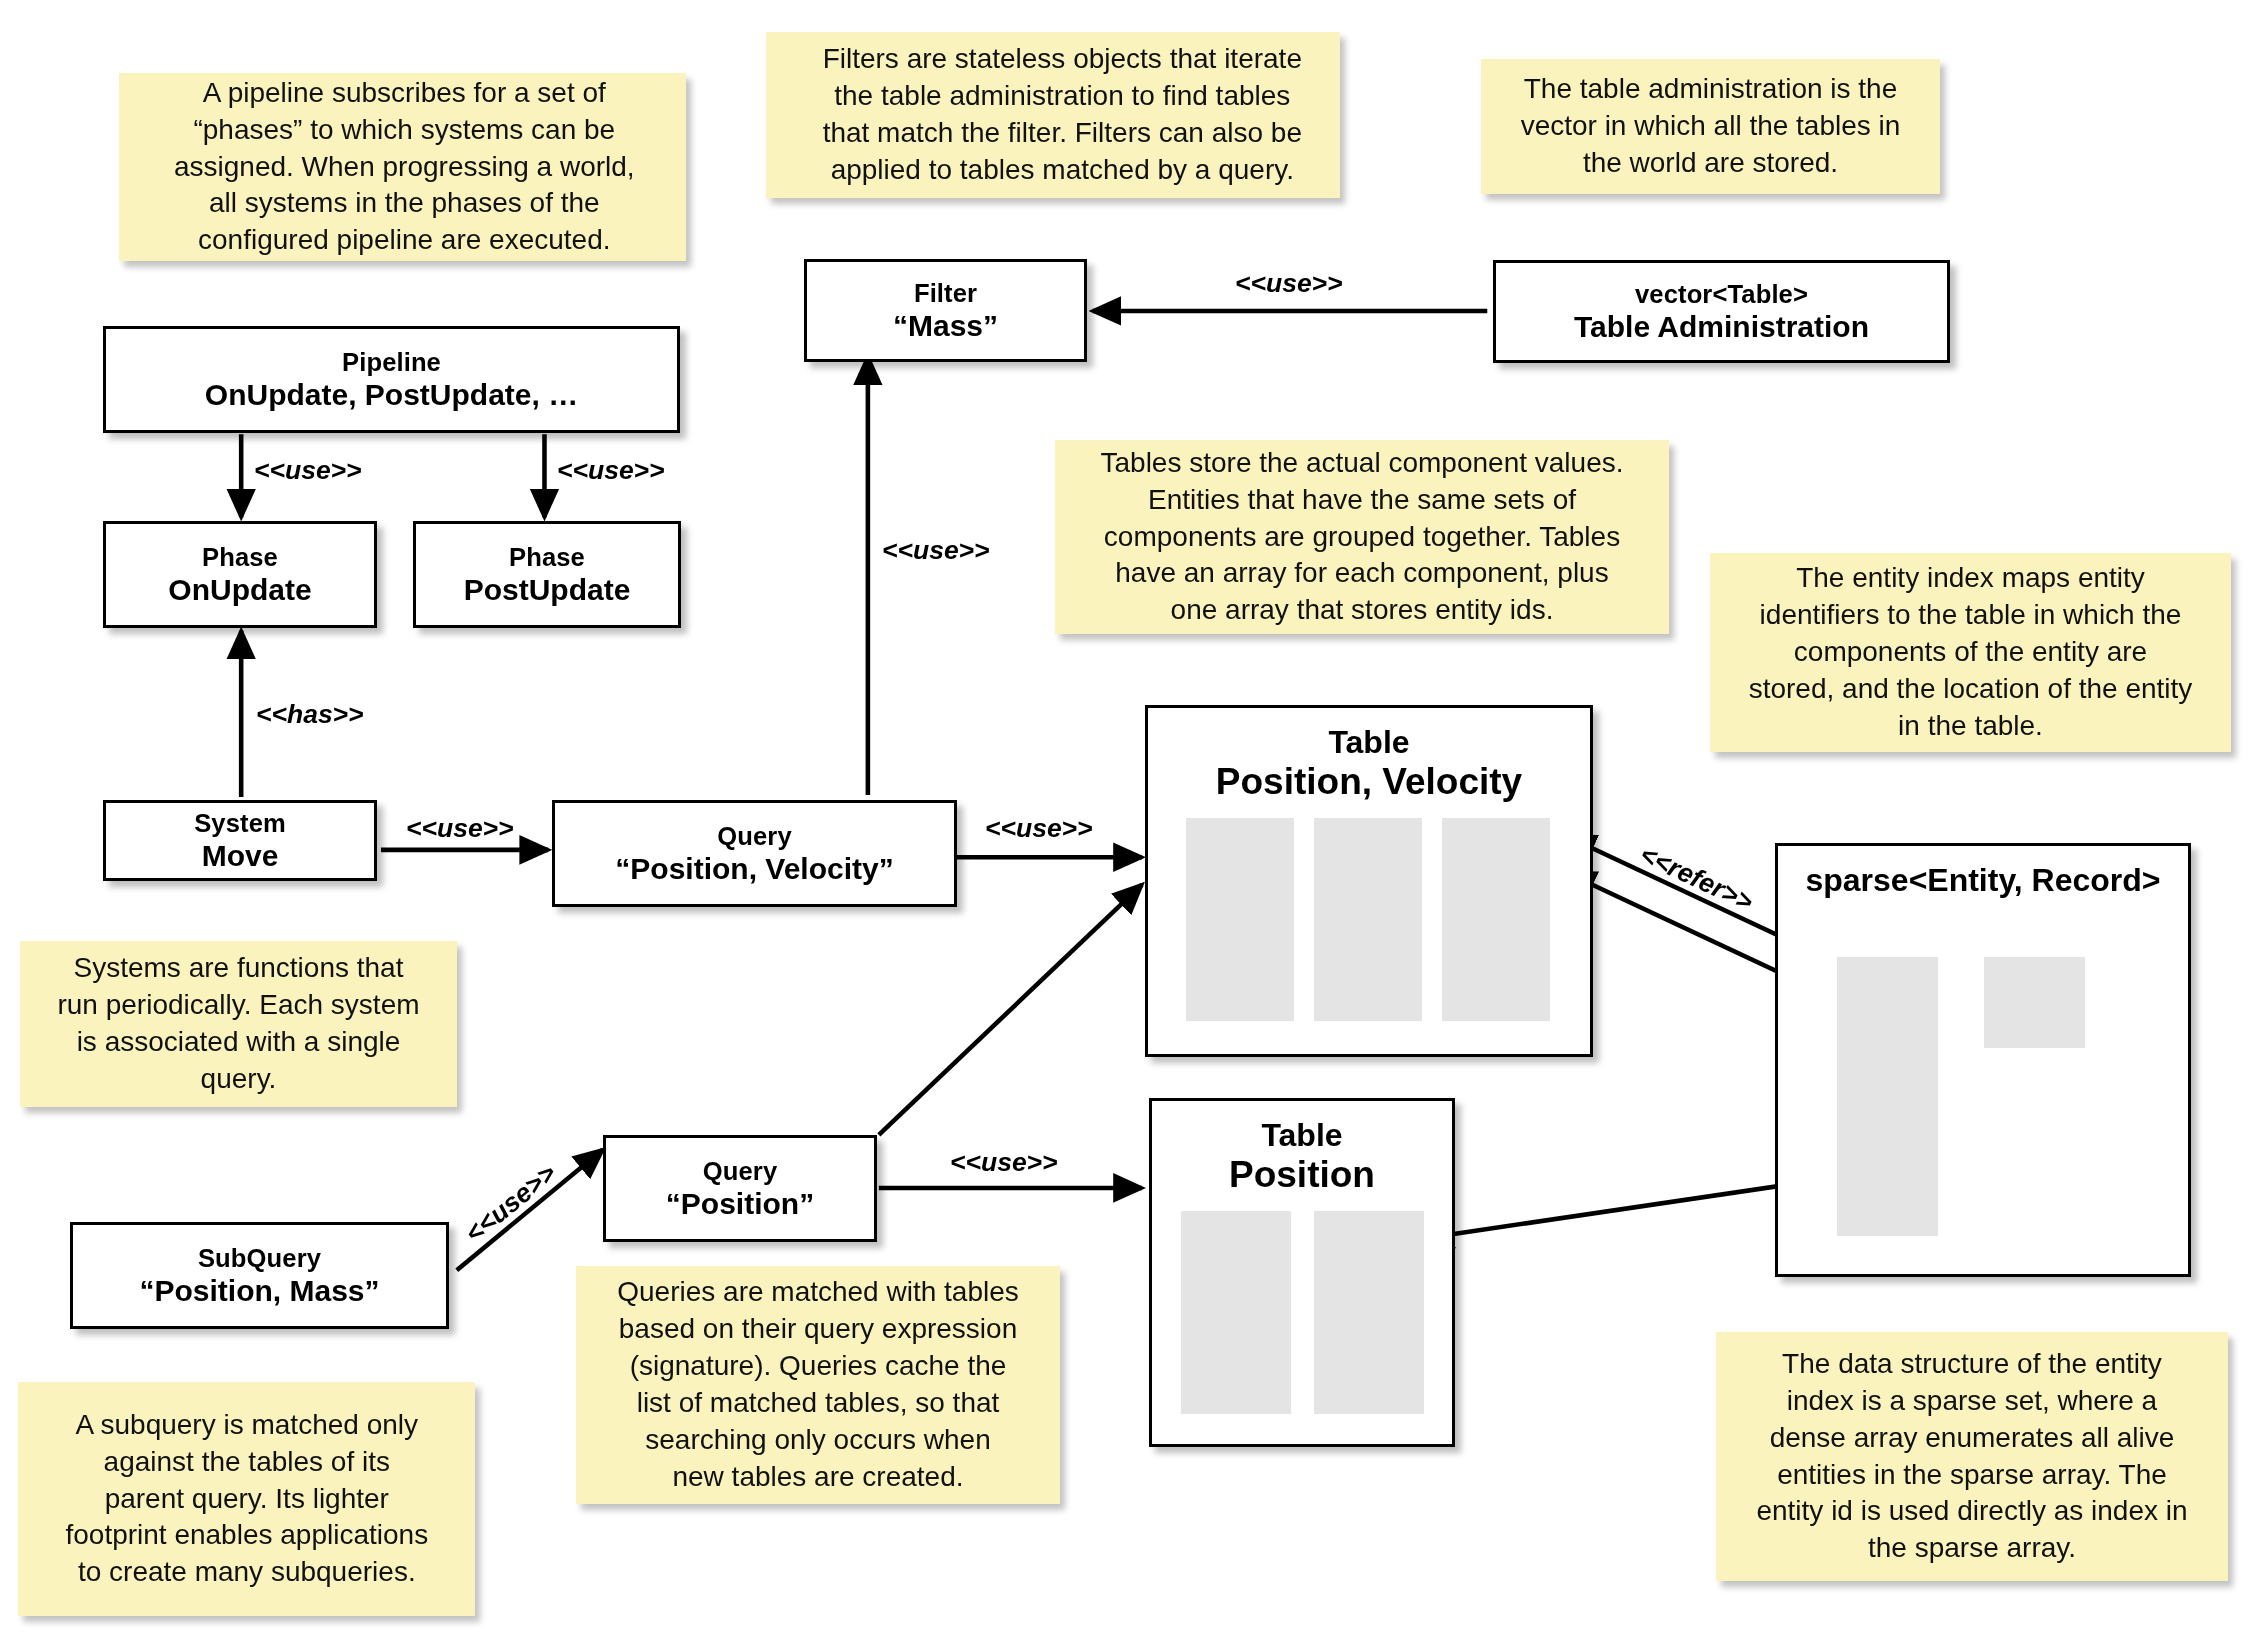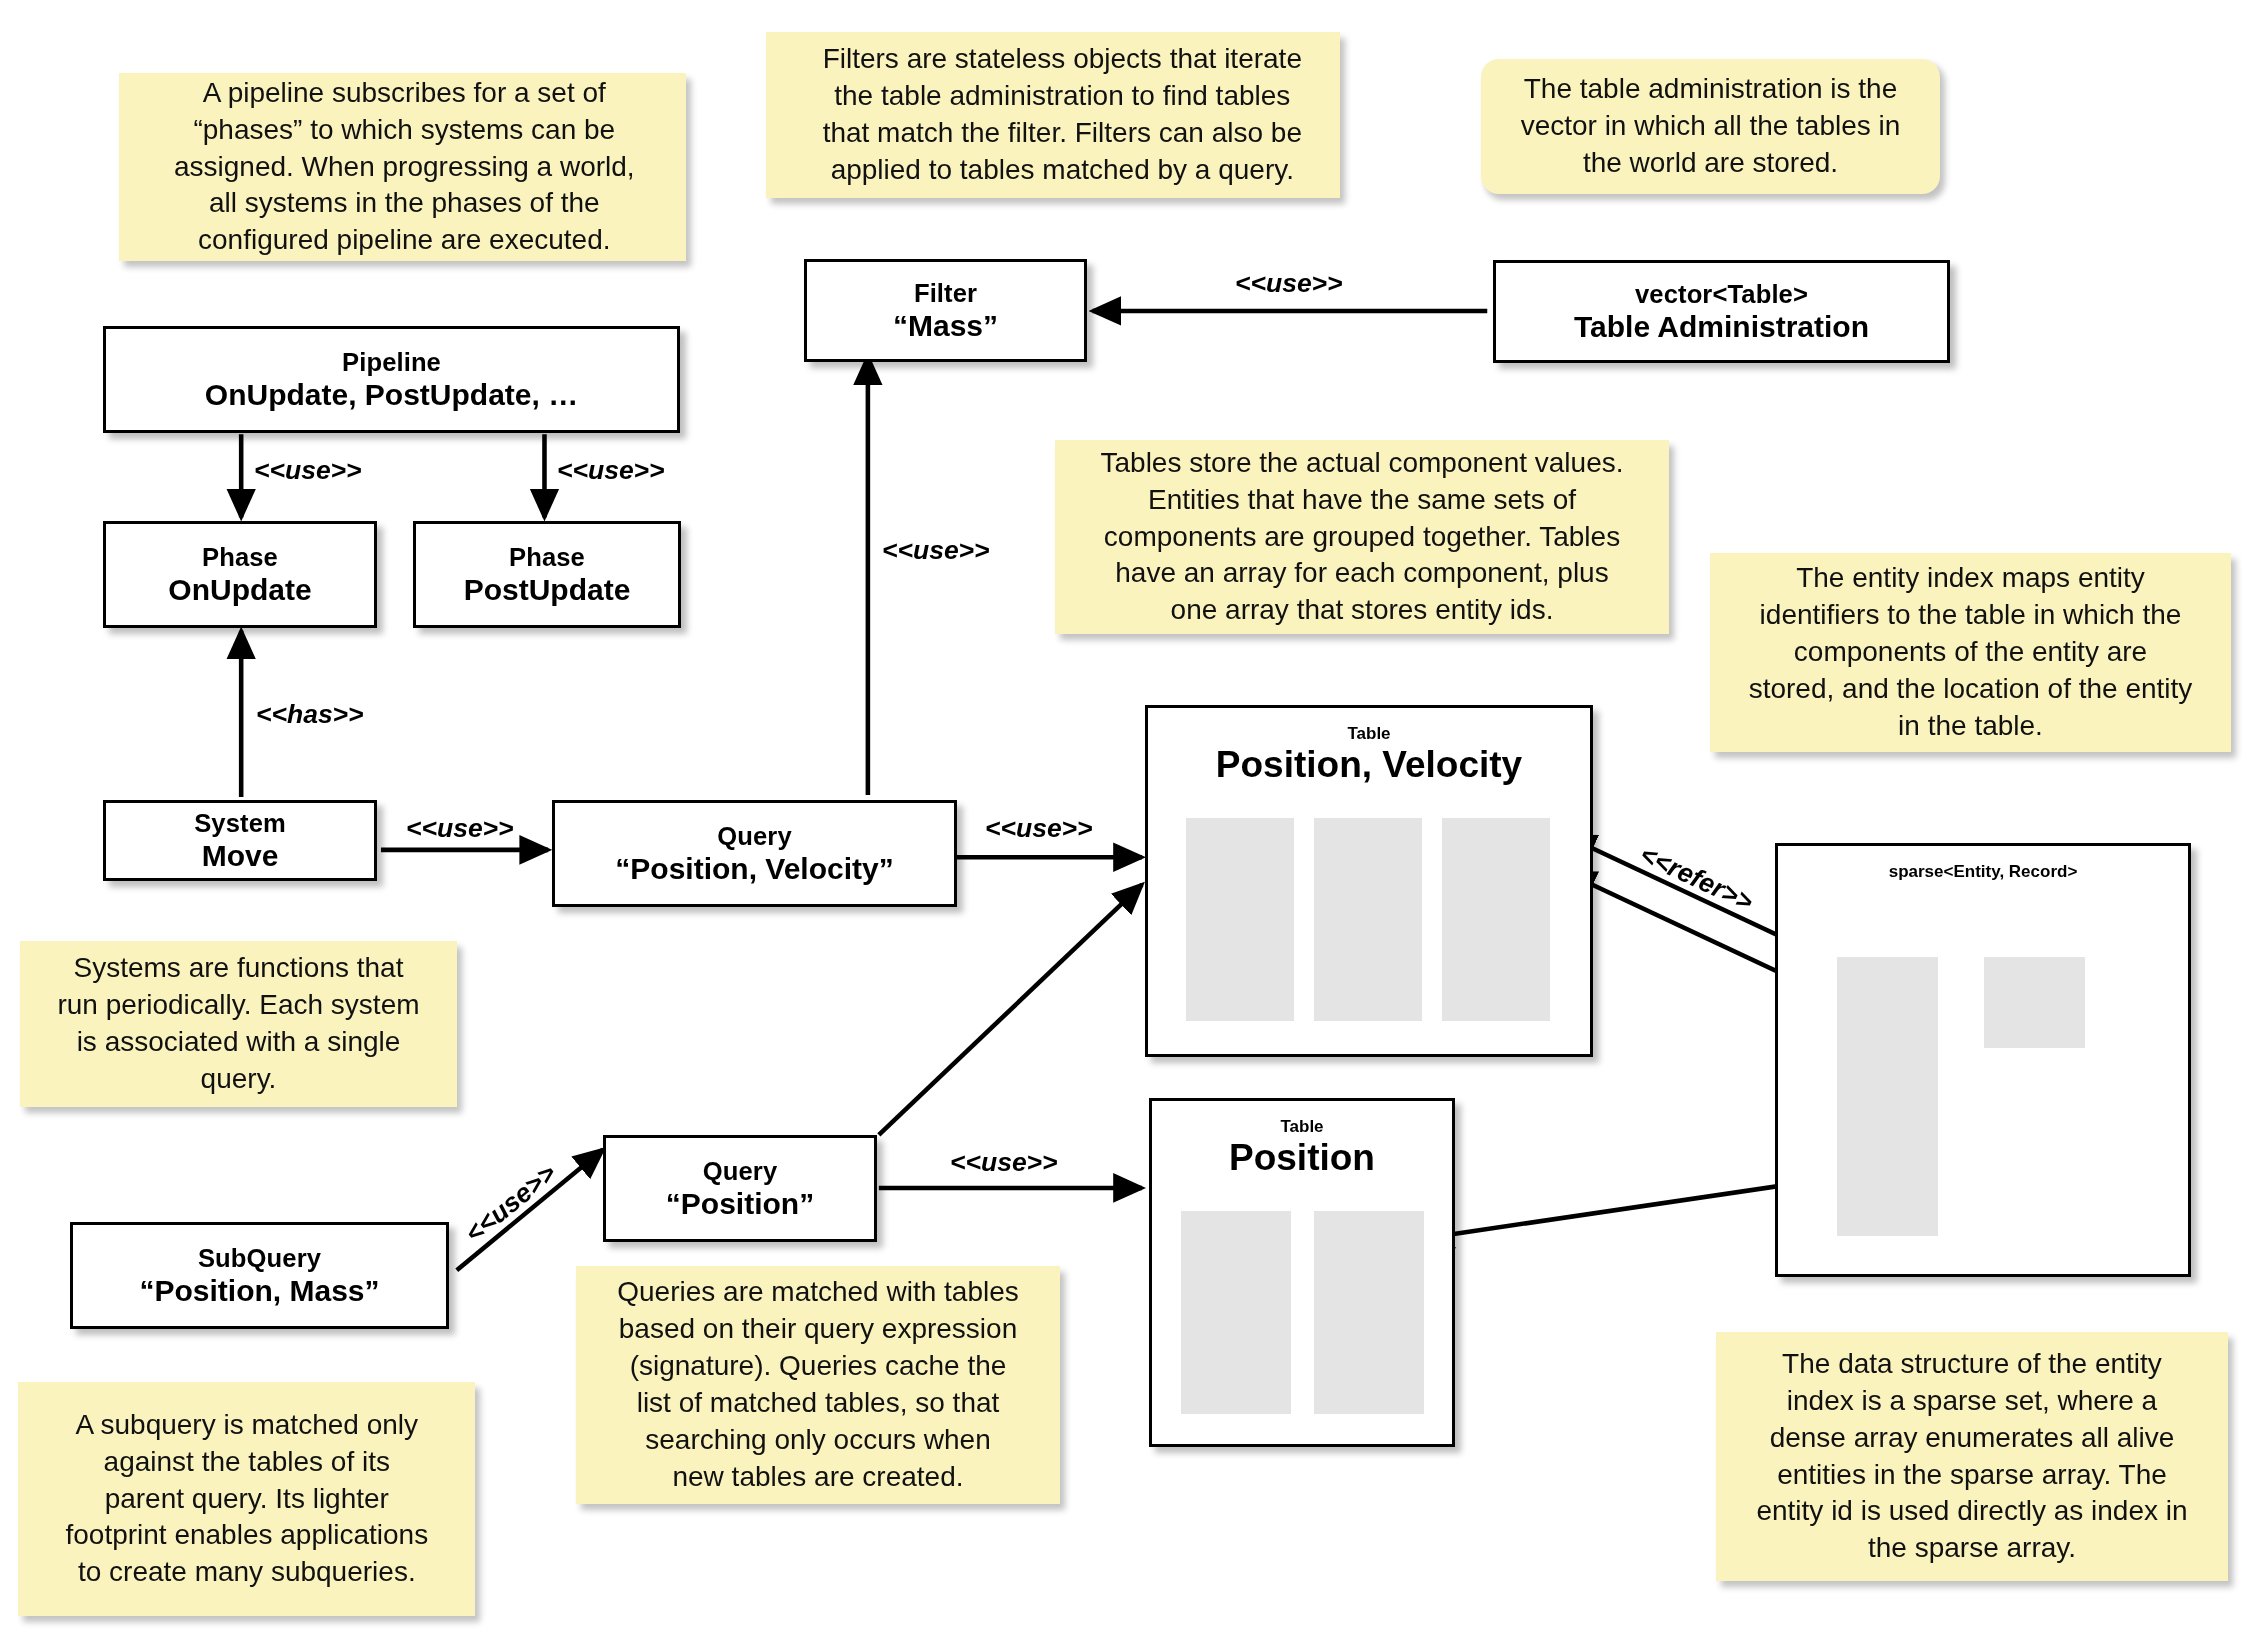--- a/index.html
+++ b/index.html
@@ -67,21 +67,21 @@
     box-sizing:border-box;
     box-shadow:5.5px 6.4px 6.4px rgba(0,0,0,0.25);
   }
   .tablebox .hdr{
     position:absolute;
     left:0;right:0;
     top:16.4px;
     text-align:center;
   }
   .tablebox .hdr .stereo{
-    font-size:17px;font-weight:700;color:#000;line-height:1.15;
+    font-size:32px;font-weight:700;color:#000;line-height:1.15;
   }
   .tablebox .hdr .name{
     font-size:37px;font-weight:700;color:#000;line-height:1.15;
   }
   .col{
     position:absolute;
     background:#e4e4e4;
   }
   
   .elabel{
@@ -146,21 +146,21 @@
 “phases” to which systems can be
 assigned. When progressing a world,
 all systems in the phases of the
 configured pipeline are executed.</div>
 
   <div class="note" style="left:766px;top:32px;width:574px;height:166px;padding-left:35px;">Filters are stateless objects that iterate
 the table administration to find tables
 that match the filter. Filters can also be
 applied to tables matched by a query.</div>
 
-  <div class="note" style="left:1481px;top:59px;width:459px;height:135px;border-radius:18px;">The table administration is the
+  <div class="note" style="left:1481px;top:59px;width:459px;height:135px;">The table administration is the
 vector in which all the tables in
 the world are stored.</div>
 
   <div class="note" style="left:1055px;top:440px;width:614px;height:194px;">Tables store the actual component values.
 Entities that have the same sets of
 components are grouped together. Tables
 have an array for each component, plus
 one array that stores entity ids.</div>
 
   <div class="note" style="left:1710px;top:553px;width:521px;height:199px;">The entity index maps entity

